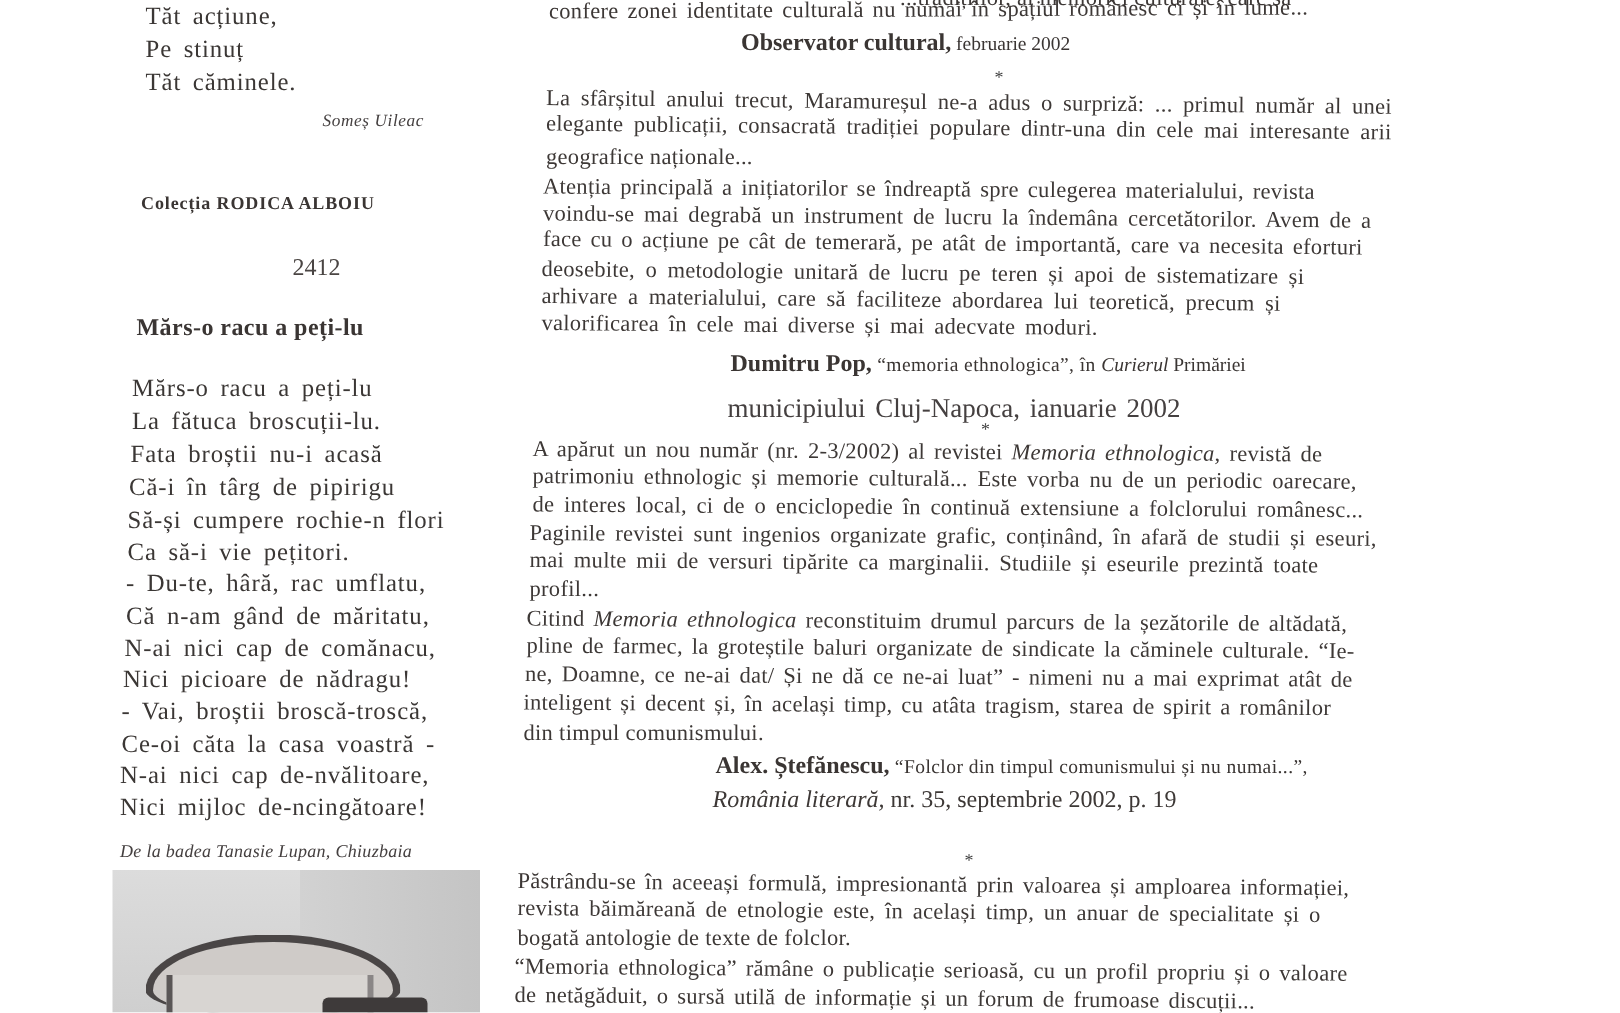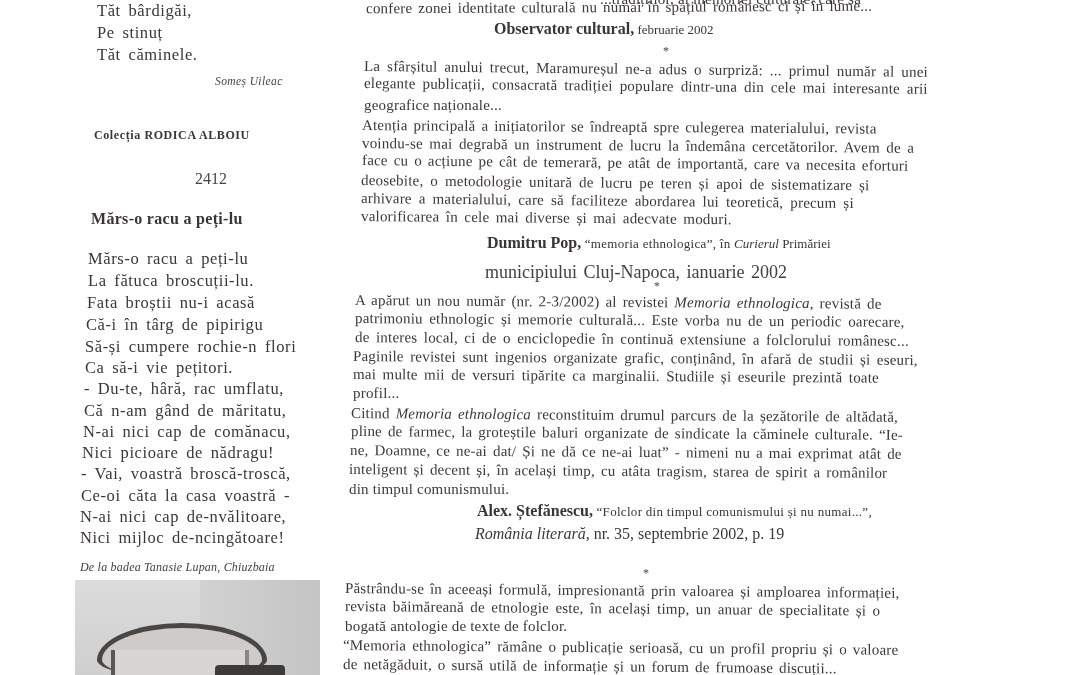--- a/index.html
+++ b/index.html
@@ -31,41 +31,41 @@
   }
   .photo .handle {
     position:absolute; left:140px; top:85px; width:70px; height:14px;
     background:#3e3a3a; border-radius:4px;
   }
 </style>
 </head>
 <body>
 
 <div>
-  <div class="abs verse" style="left:97px;top:1px;">Tăt bârdigăi,</div>
+  <div class="abs verse" style="left:97px;top:1px;">Tăt acțiune,</div>
   <div class="abs verse" style="left:97px;top:23px;">Pe stinuț</div>
   <div class="abs verse" style="left:97px;top:45px;">Tăt căminele.</div>
   <div class="abs small" style="left:215px;top:75px;letter-spacing:0.4px;">Someș Uileac</div>
 
   <div class="abs bold" style="left:94px;top:128px;font-size:12px;letter-spacing:0.6px;color:#3a3533;">Colecția RODICA ALBOIU</div>
   <div class="abs" style="left:195px;top:170px;font-size:16px;color:#4a4543;">2412</div>
   <div class="abs bold" style="left:91px;top:210px;font-size:16px;letter-spacing:0.3px;color:#3a3533;">Mărs-o racu a peți-lu</div>
 
   <div>
     <div class="abs verse" style="left:88px;top:249px;">Mărs-o racu a peți-lu</div>
     <div class="abs verse" style="left:88px;top:271px;">La fătuca broscuții-lu.</div>
     <div class="abs verse" style="left:87px;top:293px;">Fata broștii nu-i acasă</div>
     <div class="abs verse" style="left:86px;top:315px;">Că-i în târg de pipirigu</div>
     <div class="abs verse" style="left:85px;top:337px;">Să-și cumpere rochie-n flori</div>
     <div class="abs verse" style="left:85px;top:358px;">Ca să-i vie pețitori.</div>
     <div class="abs verse" style="left:84px;top:379px;">- Du-te, hâră, rac umflatu,</div>
     <div class="abs verse" style="left:84px;top:401px;">Că n-am gând de măritatu,</div>
     <div class="abs verse" style="left:83px;top:422px;">N-ai nici cap de comănacu,</div>
     <div class="abs verse" style="left:82px;top:443px;">Nici picioare de nădragu!</div>
-    <div class="abs verse" style="left:81px;top:464px;">- Vai, voastră broscă-troscă,</div>
+    <div class="abs verse" style="left:81px;top:464px;">- Vai, broștii broscă-troscă,</div>
     <div class="abs verse" style="left:81px;top:486px;">Ce-oi căta la casa voastră -</div>
     <div class="abs verse" style="left:80px;top:507px;">N-ai nici cap de-nvălitoare,</div>
     <div class="abs verse" style="left:80px;top:528px;">Nici mijloc de-ncingătoare!</div>
   </div>
   <div class="abs small" style="left:80px;top:560px;font-size:12px;letter-spacing:0.2px;text-align:right;">De la badea Tanasie Lupan, Chiuzbaia</div>
 
   <div class="photo">
     <div class="bg-dark"></div>
     <div class="rim"></div>
     <div class="body"></div>

